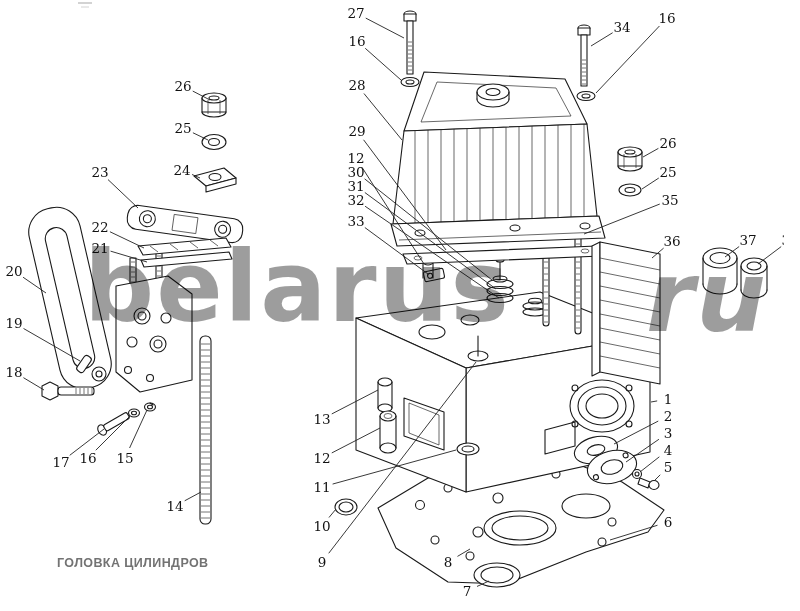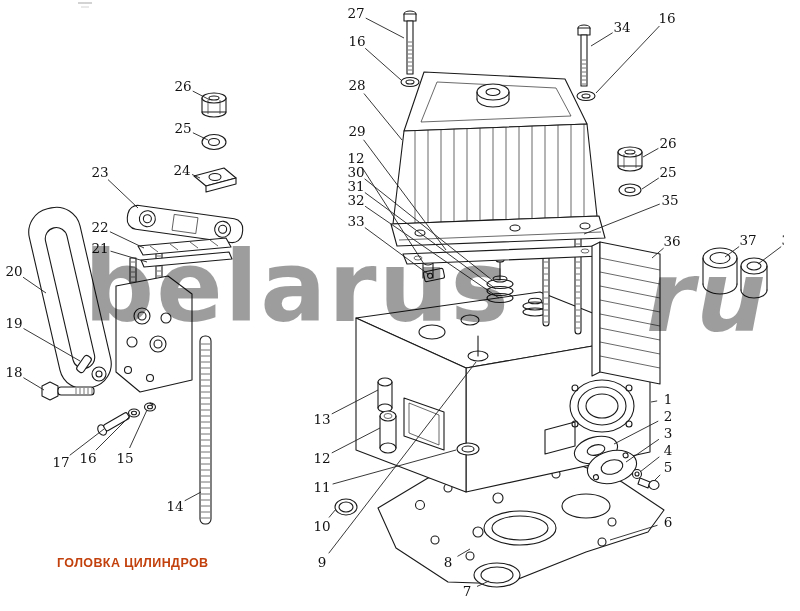--- a/index.html
+++ b/index.html
@@ -13,21 +13,21 @@
   .hatch line{stroke:#2a2a2a;stroke-width:.65;}
   .ribs line{stroke:#2a2a2a;stroke-width:.7;}
   .leader{stroke:#222;stroke-width:.9;}
   .co-t{font-family:"DejaVu Serif",serif;font-size:13.5px;fill:#111;text-anchor:middle;}
   .watermark{position:absolute;font-weight:700;font-size:98px;line-height:1;
              color:#000000;opacity:.38;letter-spacing:2px;pointer-events:none;
              font-family:"DejaVu Sans",sans-serif;}
   .wm-left{left:84px;top:238px;}
   .wm-right{left:646px;top:248px;font-style:italic;}
   .caption{position:absolute;left:57px;top:556px;font-weight:700;font-size:12.5px;
-           letter-spacing:.4px;color:#c2410c;font-family:"Liberation Sans","DejaVu Sans",sans-serif;}
+           letter-spacing:.4px;color:#737373;font-family:"Liberation Sans","DejaVu Sans",sans-serif;}
 </style>
 </head>
 <body>
 
 <div class="stage">
 
 <svg id="diagram-svg" width="800" height="611" viewBox="0 0 800 611">
 
   <g>
     <line x1="78" y1="3" x2="92" y2="3" stroke="#c4c4c4" stroke-width="1.5"></line>

